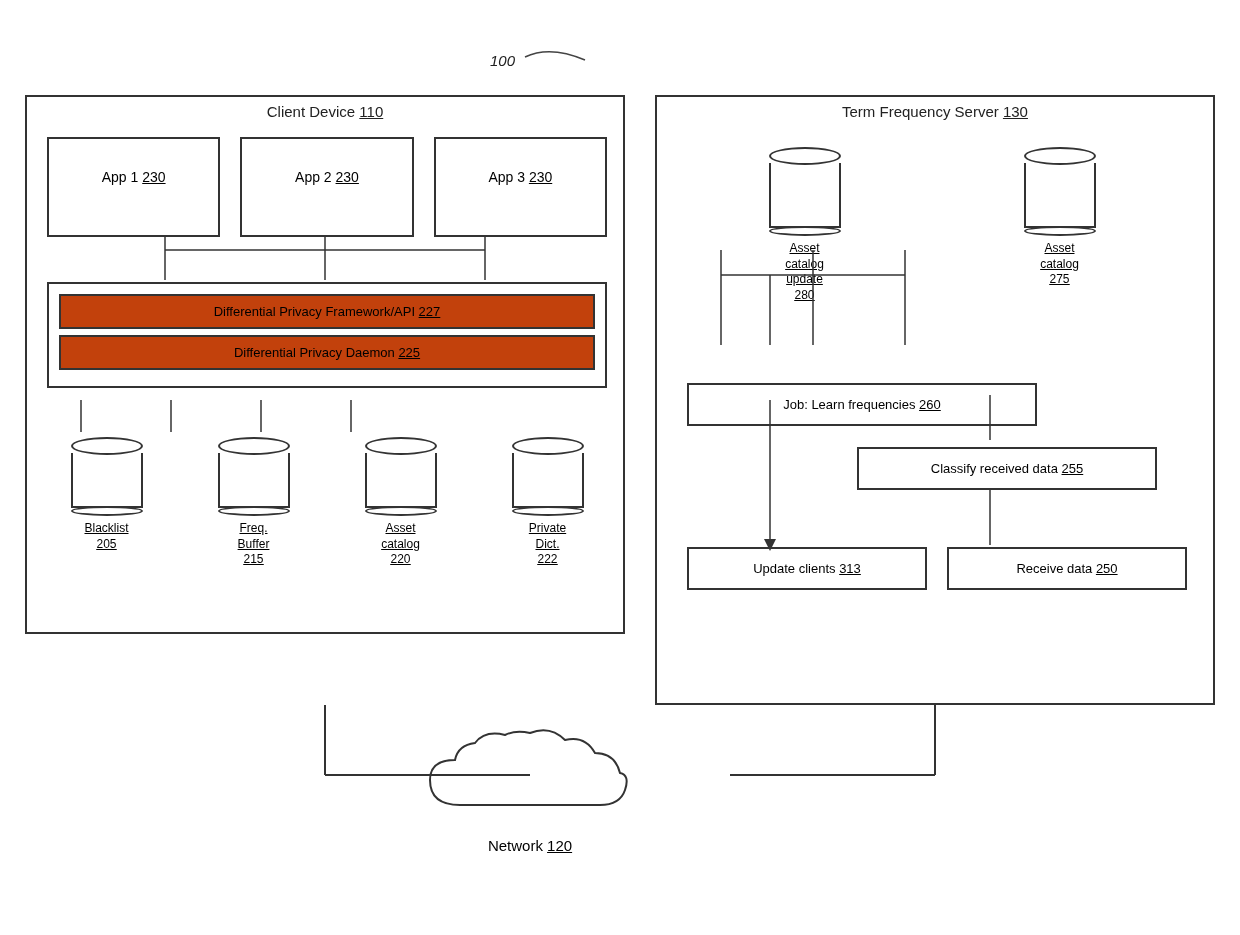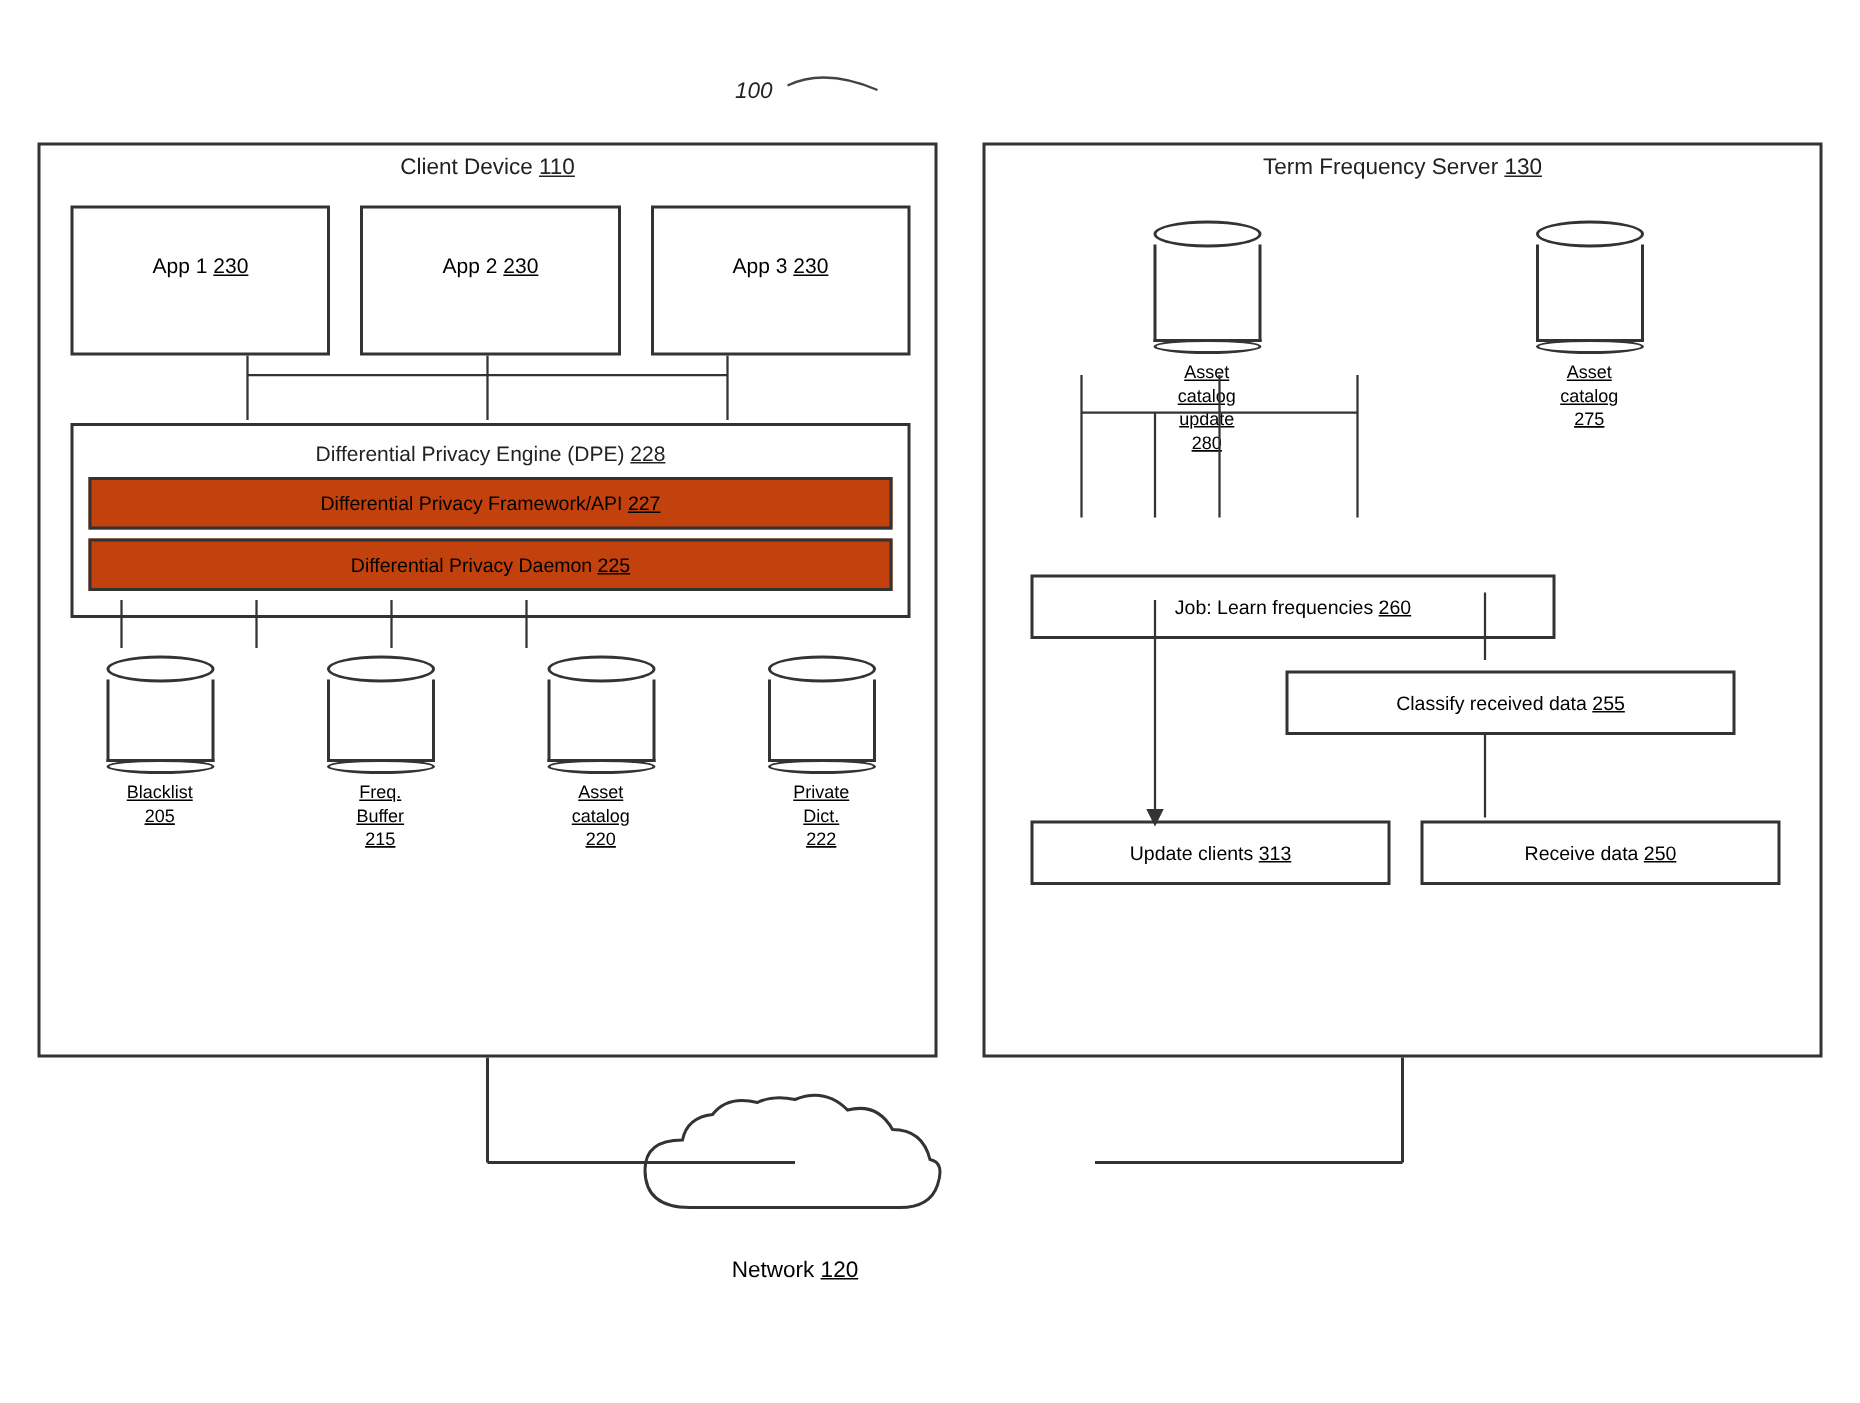--- a/index.html
+++ b/index.html
@@ -17,21 +17,21 @@
       width: 1240px;
       height: 935px;
     }
 
     
     .client-box {
       position: absolute;
       top: 95px;
       left: 25px;
       width: 600px;
-      height: 610px;
+      height: 539px;
       border: 2px solid #333;
       background: #fff;
     }
     .server-box {
       position: absolute;
       top: 95px;
       left: 655px;
       width: 560px;
       height: 610px;
       border: 2px solid #333;
@@ -242,23 +242,20 @@
       </div>
       <div class="app-box">
         App 2 <span style="text-decoration:underline;">230</span>
       </div>
       <div class="app-box">
         App 3 <span style="text-decoration:underline;">230</span>
       </div>
     </div>
 
     <div class="dpe-box">
-      <div class="dpe-title">
-        Differential Privacy Engine (DPE) <span style="text-decoration:underline;">228</span>
-      </div>
       <div class="inner-box">
         Differential Privacy Framework/API <span style="text-decoration:underline;">227</span>
       </div>
       <div class="inner-box">
         Differential Privacy Daemon <span style="text-decoration:underline;">225</span>
       </div>
     </div>
 
     <div class="db-row">
 

